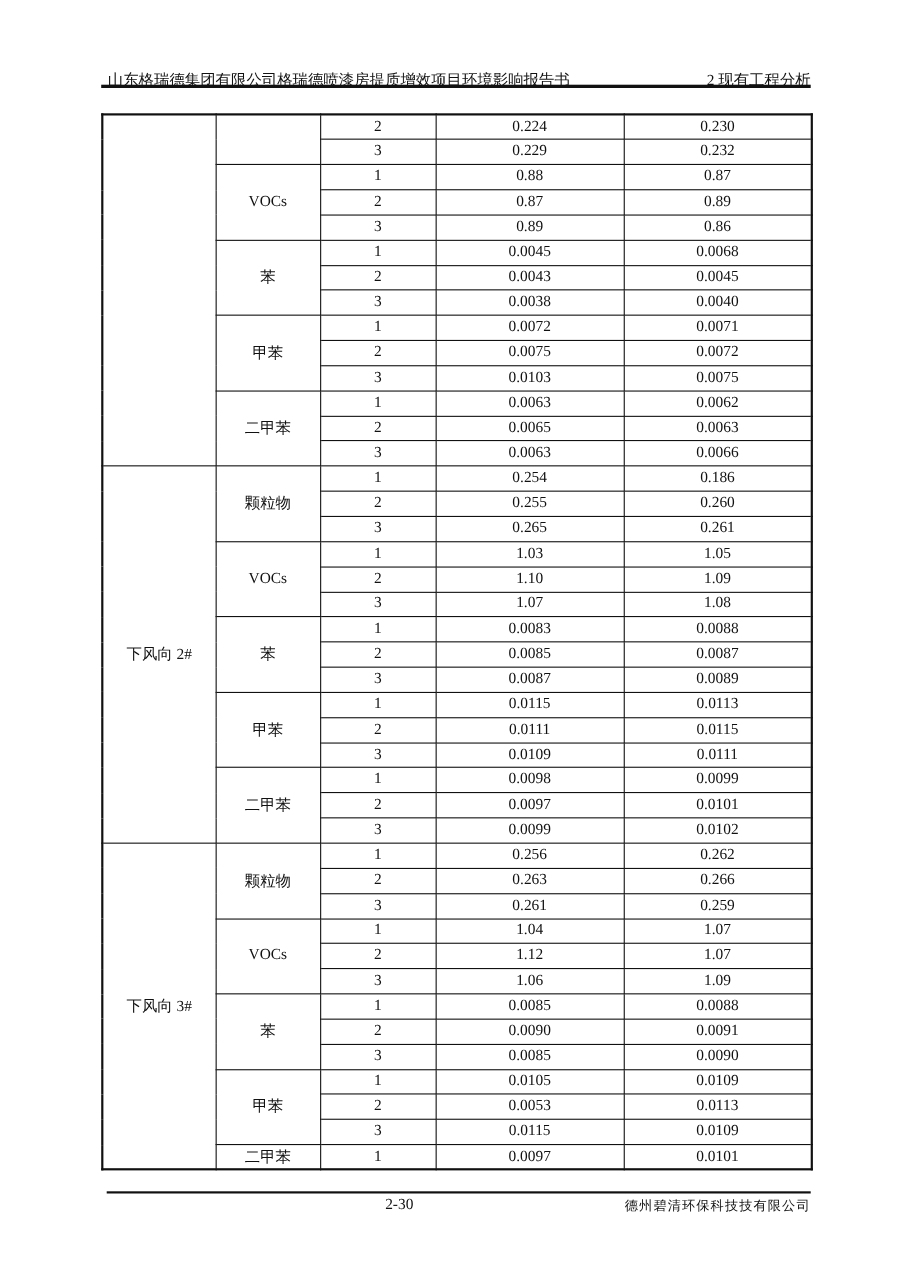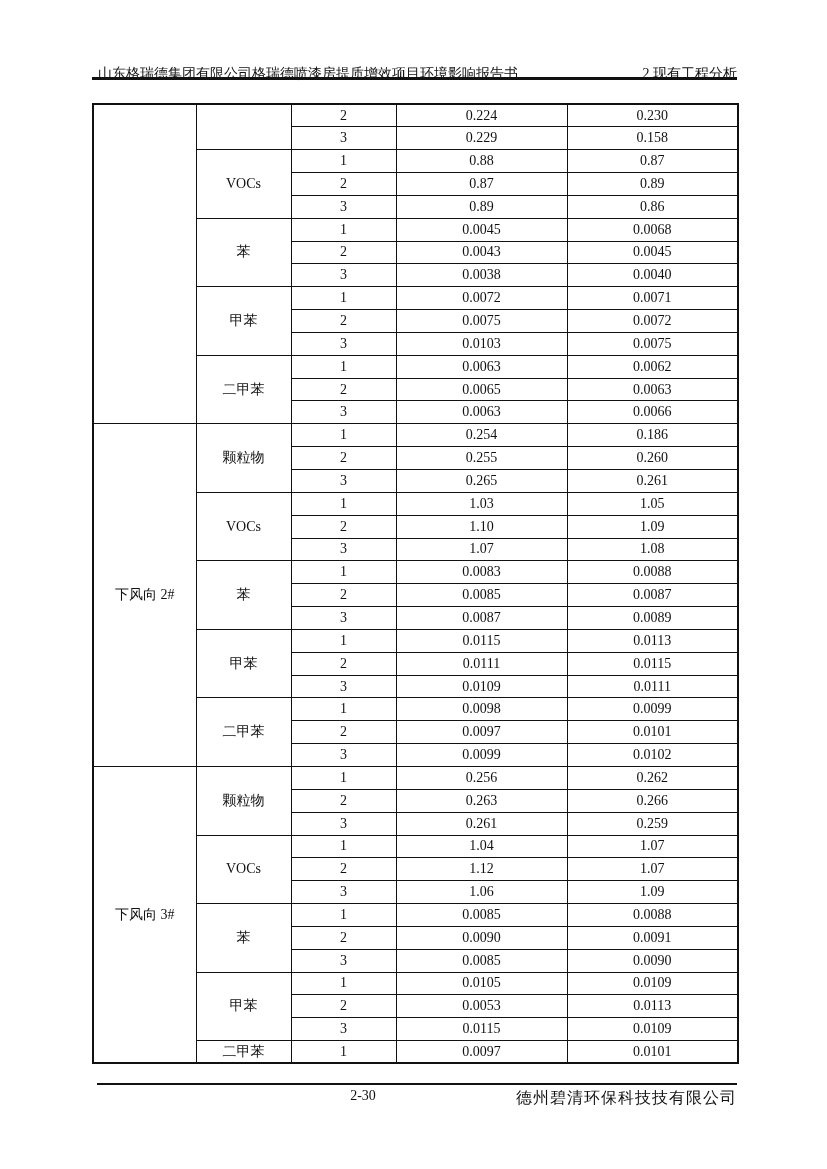--- a/index.html
+++ b/index.html
@@ -53,21 +53,21 @@
   }
   .footer-page {
     position: absolute;
     left: 0; top: 1088px; width: 726px;
     text-align: center;
     font-size: 14px;
   }
   .footer-company {
     position: absolute;
     right: 90px; top: 1088px;
-    font-size: 16px;
+    font-size: 12px;
     letter-spacing: 1px;
     white-space: nowrap;
   }
 </style>
 </head>
 <body>
 
 <div class="page">
 
   <div class="header">
@@ -88,21 +88,21 @@
         <tr>
           <td rowspan="14"></td>
           <td rowspan="2"></td>
           <td>2</td>
           <td>0.224</td>
           <td>0.230</td>
         </tr>
         <tr>
           <td>3</td>
           <td>0.229</td>
-          <td>0.158</td>
+          <td>0.232</td>
         </tr>
         <tr>
           <td rowspan="3">VOCs</td>
           <td>1</td>
           <td>0.88</td>
           <td>0.87</td>
         </tr>
         <tr>
           <td>2</td>
           <td>0.87</td>

